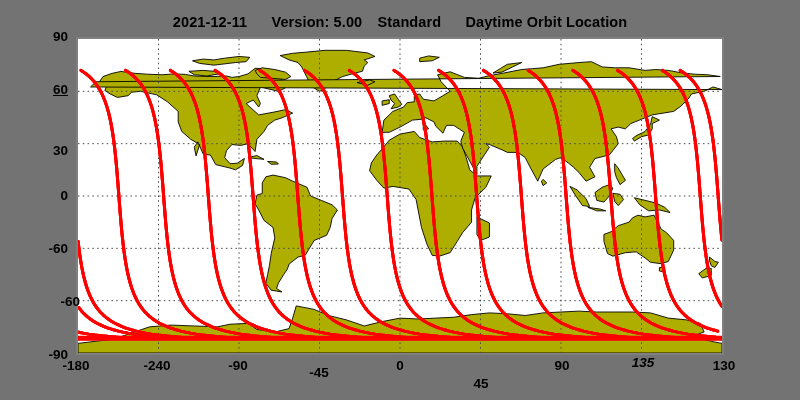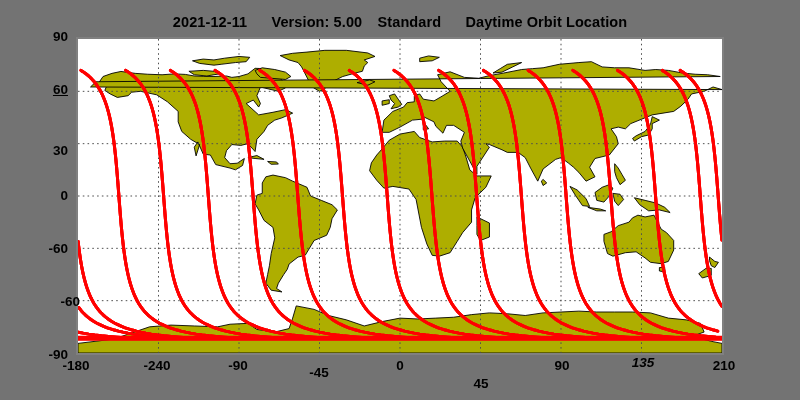--- a/index.html
+++ b/index.html
@@ -222,16 +222,16 @@
     <div class="ylab" id="yl6" style="left: 10px; top: 348px;">-90</div>
 
     <div class="xlab" id="xl0" style="left: 41px; top: 359px;">-180</div>
     <div class="xlab" id="xl1" style="left: 122px; top: 359px;">-240</div>
     <div class="xlab" id="xl2" style="left: 203px; top: 359px;">-90</div>
     <div class="xlab" id="xl3" style="left: 284px; top: 359px; margin-top: 7px;">-45</div>
     <div class="xlab" id="xl4" style="left: 365px; top: 359px;">0</div>
     <div class="xlab" id="xl5" style="left: 446px; top: 377px;">45</div>
     <div class="xlab" id="xl6" style="left: 527px; top: 359px;">90</div>
     <div class="xlab" id="xl7" style="left: 608px; top: 356px; font-style: italic;">135</div>
-    <div class="xlab" id="xl8" style="left: 689px; top: 359px;">210</div>
+    <div class="xlab" id="xl8" style="left: 689px; top: 359px;">130</div>
   </div>
 
 </div>
 
 </body></html>

